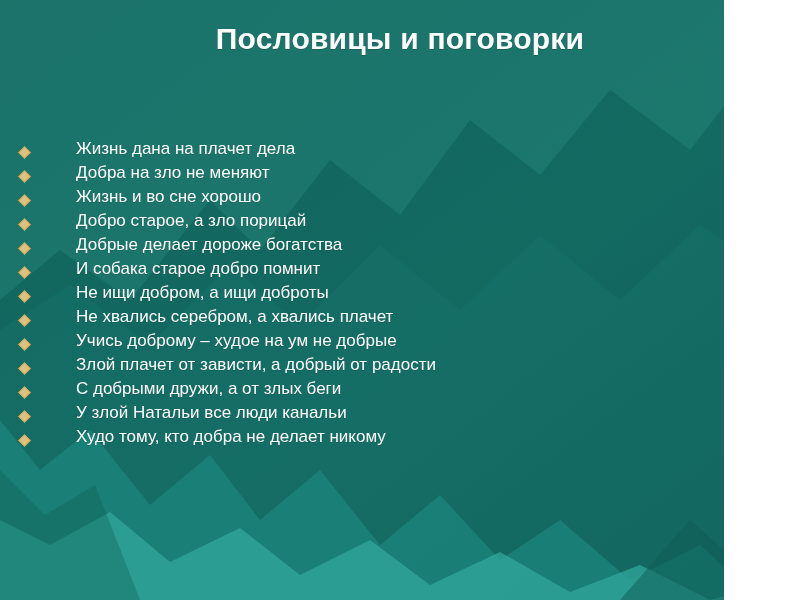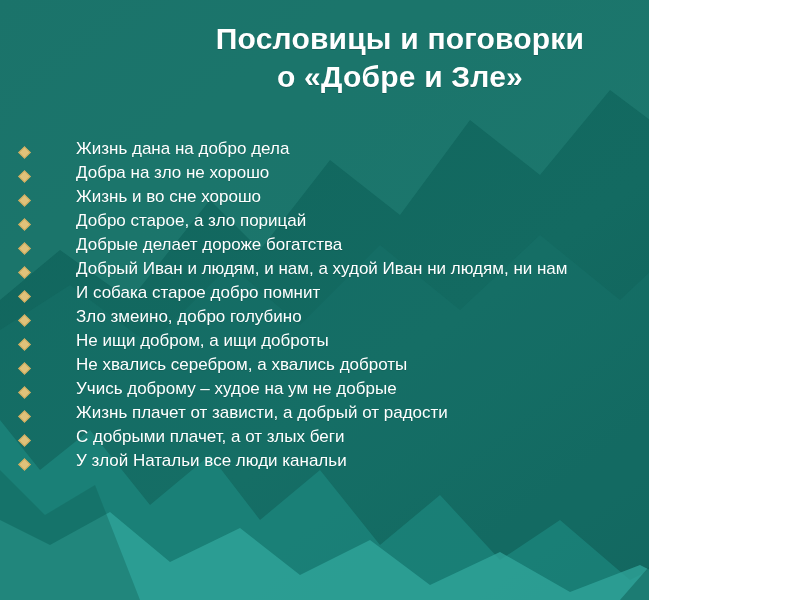--- a/index.html
+++ b/index.html
@@ -7,21 +7,21 @@
     padding: 0;
   }
   body {
     width: 800px;
     height: 600px;
     overflow: hidden;
     font-family: "Liberation Sans", sans-serif;
   }
   #slide {
     position: relative;
-    width: 649px;
+    width: 724px;
     height: 600px;
     background: #12685f;
     overflow: hidden;
   }
   
   .bg-layer {
     position: absolute;
     left: 0;
     top: 0;
     width: 800px;
@@ -114,91 +114,86 @@
       <polygon points="620,600 690,520 740,565 800,500 800,600" fill="#0e5b54" opacity="0.5"></polygon>
 
       <polygon points="0,600 0,470 45,515 95,485 140,600" fill="#0e5b54" opacity="0.35"></polygon>
     </svg>
   </div>
 
   <div class="content">
 
     <div class="title">
       <span class="title-line">Пословицы и поговорки</span>
-      <span class="title-line">о «Добре и Зле»</span>
     </div>
 
     <div class="bullets">
 
       <div class="bullet-row">
         <span class="bullet-marker"><span class="diamond"></span></span>
-        <span class="bullet-text">Жизнь дана на добро дела</span>
+        <span class="bullet-text">Жизнь дана на плачет дела</span>
       </div>
 
       <div class="bullet-row">
         <span class="bullet-marker"><span class="diamond"></span></span>
-        <span class="bullet-text">Добра на зло не хорошо</span>
+        <span class="bullet-text">Добра на зло не меняют</span>
       </div>
 
       <div class="bullet-row">
         <span class="bullet-marker"><span class="diamond"></span></span>
         <span class="bullet-text">Жизнь и во сне хорошо</span>
       </div>
 
       <div class="bullet-row">
         <span class="bullet-marker"><span class="diamond"></span></span>
         <span class="bullet-text">Добро старое, а зло порицай</span>
       </div>
 
       <div class="bullet-row">
         <span class="bullet-marker"><span class="diamond"></span></span>
         <span class="bullet-text">Добрые делает дороже богатства</span>
       </div>
 
-      <div class="bullet-row">
-        <span class="bullet-marker"><span class="diamond"></span></span>
-        <span class="bullet-text">Добрый Иван и людям, и нам,  а худой Иван ни людям, ни нам</span>
-      </div>
 
       <div class="bullet-row">
         <span class="bullet-marker"><span class="diamond"></span></span>
         <span class="bullet-text">И собака старое добро помнит</span>
       </div>
 
-      <div class="bullet-row">
-        <span class="bullet-marker"><span class="diamond"></span></span>
-        <span class="bullet-text">Зло змеино, добро голубино</span>
-      </div>
 
       <div class="bullet-row">
         <span class="bullet-marker"><span class="diamond"></span></span>
         <span class="bullet-text">Не ищи добром, а ищи доброты</span>
       </div>
 
       <div class="bullet-row">
         <span class="bullet-marker"><span class="diamond"></span></span>
-        <span class="bullet-text">Не хвались серебром, а хвались доброты</span>
+        <span class="bullet-text">Не хвались серебром, а хвались плачет</span>
       </div>
 
       <div class="bullet-row">
         <span class="bullet-marker"><span class="diamond"></span></span>
         <span class="bullet-text">Учись доброму – худое на ум не добрые</span>
       </div>
 
       <div class="bullet-row">
         <span class="bullet-marker"><span class="diamond"></span></span>
-        <span class="bullet-text">Жизнь плачет от зависти, а добрый от радости</span>
+        <span class="bullet-text">Злой плачет от зависти, а добрый от радости</span>
       </div>
 
       <div class="bullet-row">
         <span class="bullet-marker"><span class="diamond"></span></span>
-        <span class="bullet-text">С добрыми плачет, а от злых беги</span>
+        <span class="bullet-text">С добрыми дружи, а от злых беги</span>
       </div>
 
       <div class="bullet-row">
         <span class="bullet-marker"><span class="diamond"></span></span>
         <span class="bullet-text">У злой Натальи все люди канальи</span>
       </div>
 
+      <div class="bullet-row">
+        <span class="bullet-marker"><span class="diamond"></span></span>
+        <span class="bullet-text">Худо тому, кто добра не делает никому</span>
+      </div>
 
     </div>
   </div>
 </div>
 
 </body></html>

